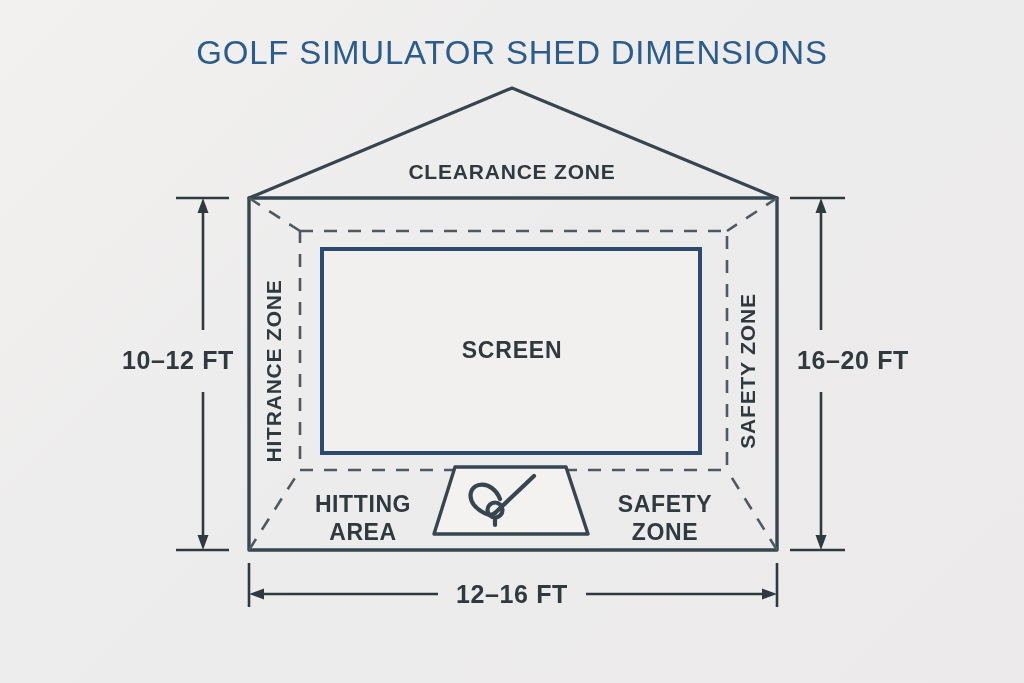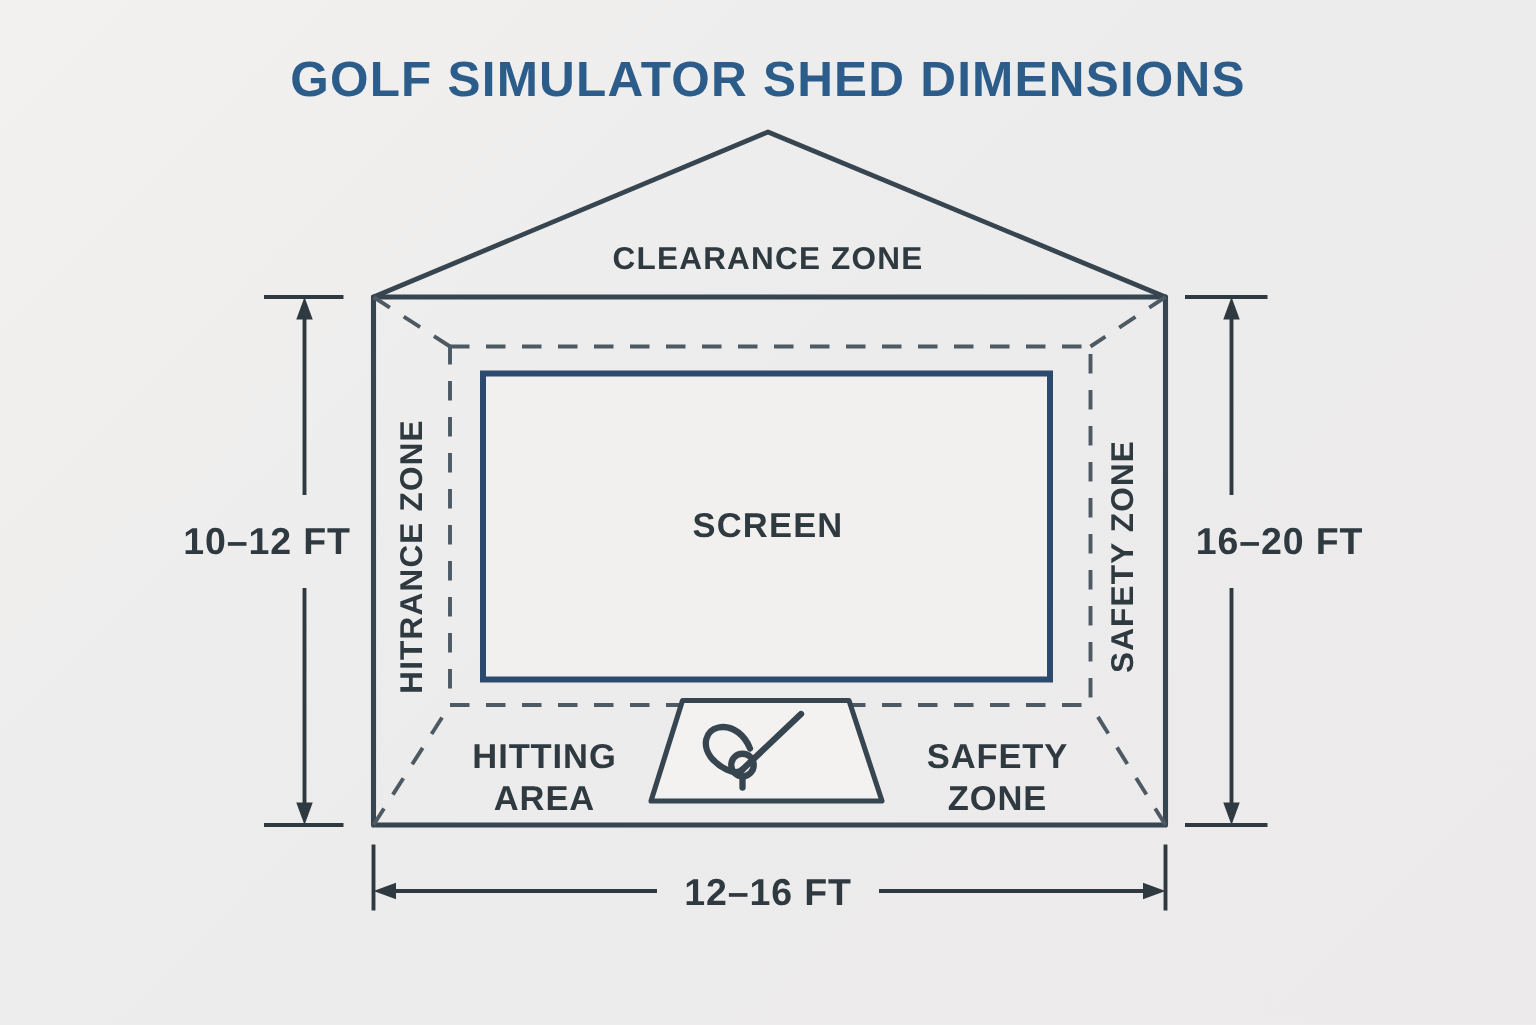--- a/index.html
+++ b/index.html
@@ -6,21 +6,21 @@
   body{
     width:1024px;height:683px;overflow:hidden;
     background:#efeeee;
     font-family:"Liberation Sans", sans-serif;
   }
   #stage{position:relative;width:1024px;height:683px;
     background:linear-gradient(135deg,#f2f1f0 0%,#edecec 45%,#eceaea 100%);}
   #stage svg{position:absolute;top:0;left:0;}
   .ttl{
     position:absolute;top:34px;left:0;width:1024px;text-align:center;
-    font-size:33px;font-weight:bold;letter-spacing:0.8px;color:#2c5d8a;
+    font-size:33px;font-weight:normal;letter-spacing:0.8px;color:#2c5d8a;
     font-family:"Liberation Sans", sans-serif;
   }
 </style>
 </head>
 <body>
 
 <div id="stage">
 
   <div class="ttl">GOLF SIMULATOR SHED DIMENSIONS</div>
 

